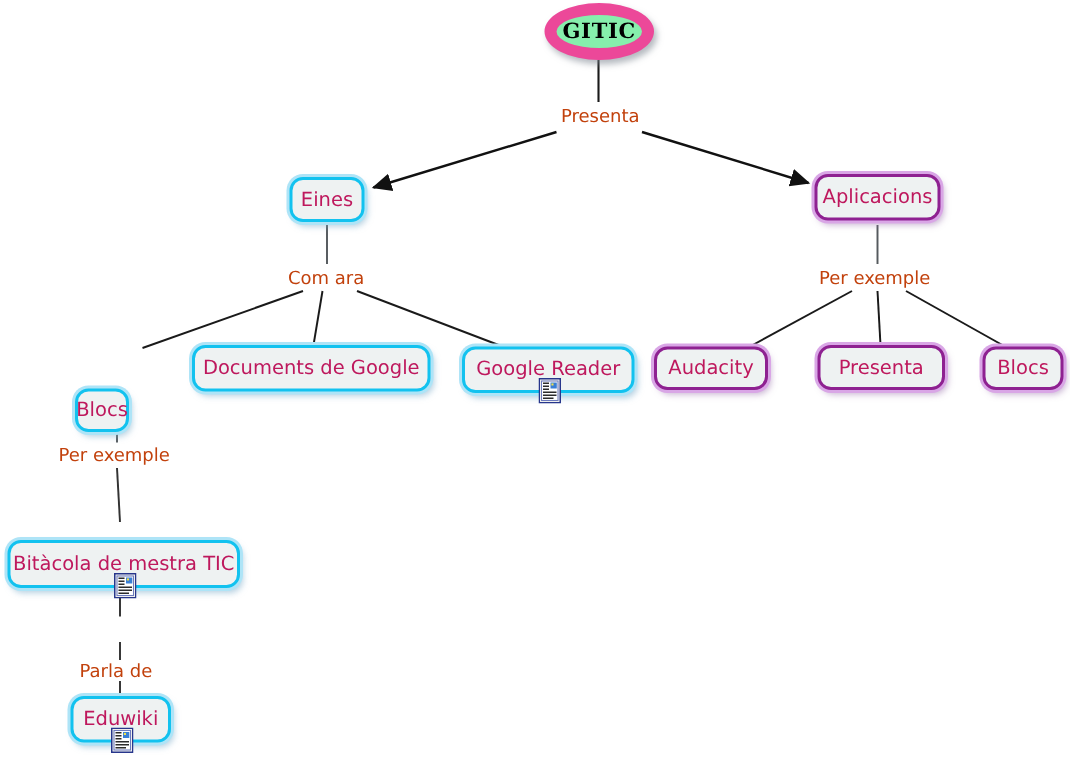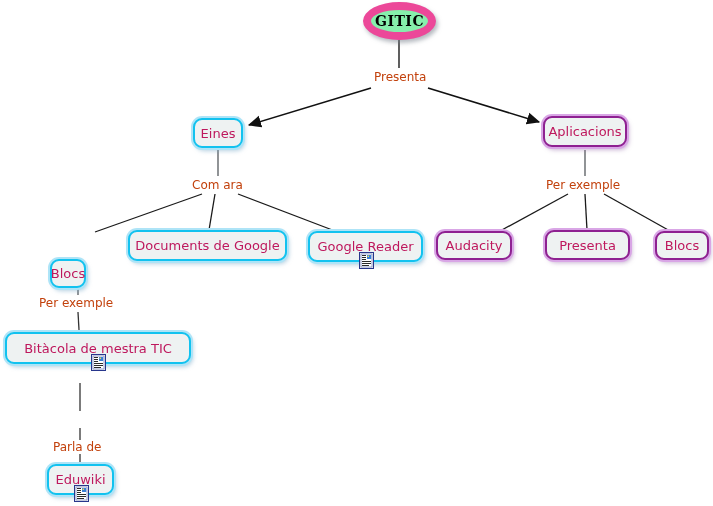--- a/index.html
+++ b/index.html
@@ -183,21 +183,21 @@
   </div>
 
   <div class="node purple" style="left:545px; top:230px; width:85px; height:30px;">
     <span class="node-label">Presenta</span>
   </div>
 
   <div class="node purple" style="left:655px; top:231px; width:54px; height:29px;">
     <span class="node-label">Blocs</span>
   </div>
 
-  <div class="node cyan" style="left:5px; top:332px; width:186px; height:32px;">
+  <div class="node cyan" style="left:5px; top:360px; width:155px; height:32px;">
     <span class="node-label">Bitàcola de mestra TIC</span>
     <span class="res-icon">
       <svg viewBox="0 0 15 17" xmlns="http://www.w3.org/2000/svg">
         <rect x="0.5" y="0.5" width="14" height="16" fill="#f2f2ee" stroke="#27368c" stroke-width="1"></rect>
         <rect x="2" y="2" width="11" height="13" fill="#ffffff" stroke="#6d7bbd" stroke-width="0.7"></rect>
         <rect x="8" y="3" width="4.2" height="4" fill="#3a7fd5"></rect>
         <rect x="8.6" y="3.6" width="1.4" height="1.4" fill="#f2e24a"></rect>
         <rect x="3" y="3" width="4" height="1" fill="#2b2b2b"></rect>
         <rect x="3" y="5" width="4" height="1" fill="#2b2b2b"></rect>
         <rect x="3" y="7" width="4" height="1" fill="#2b2b2b"></rect>

